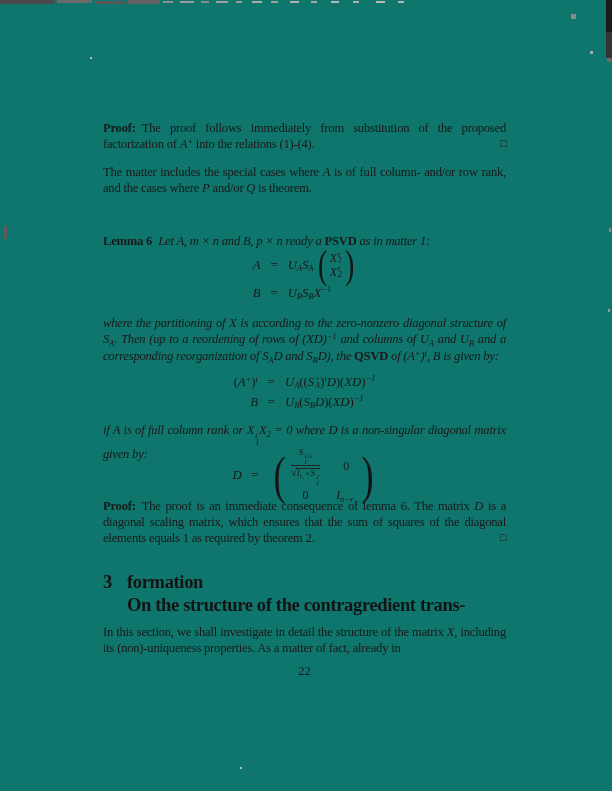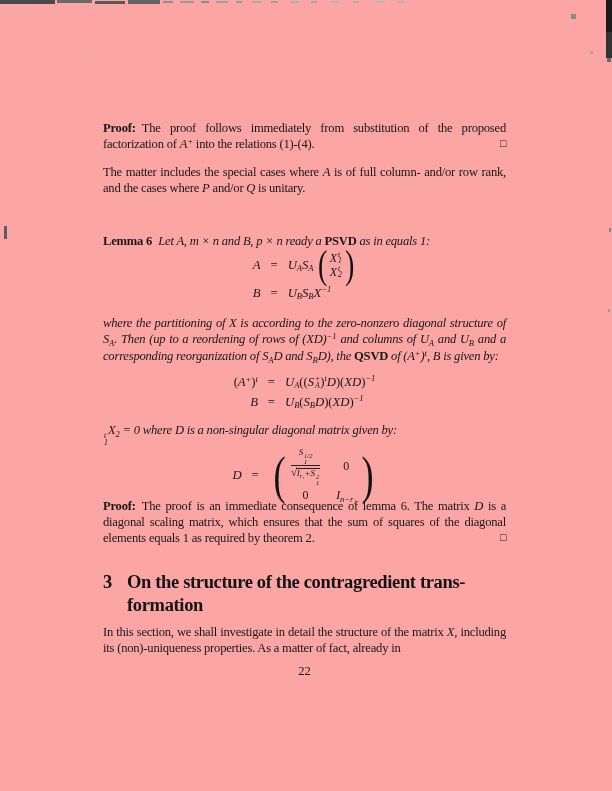--- a/index.html
+++ b/index.html
@@ -1,18 +1,18 @@
 <!DOCTYPE html>
 <html><head>
 <meta charset="utf-8">
 <title>Document</title>
 <style>
   html,body{margin:0;padding:0;background:#ffffff;}
   .page{
-    position:relative;width:612px;height:791px;background:#fca5a5;overflow:hidden;
+    position:relative;width:612px;height:791px;background:#0f766e;overflow:hidden;
     font-family:"Liberation Serif","DejaVu Serif",serif;color:#181818;
   }
   .abs{position:absolute;left:103px;width:403px;}
   .para{font-size:12.6px;line-height:16px;text-align:justify;letter-spacing:-0.22px;}
   .tk-t{font-style:normal;}
   .tk-i{font-style:italic;}
   .tk-b{font-weight:700;}
   .tk-sub{font-size:8.5px;font-style:italic;position:relative;top:2.6px;letter-spacing:0;}
   .tk-sup{font-size:8.5px;font-style:italic;position:relative;top:-4.5px;letter-spacing:0;}
   .tk-ss{display:inline-flex;flex-direction:column;align-items:flex-start;
@@ -81,24 +81,24 @@
   <div class="art" style="left:4px;top:226px;width:3px;height:13px;background:#5e5e5e;"></div>
   <div class="art" style="left:90px;top:57px;width:2px;height:2px;background:#bdbdbd;"></div>
   <div class="art" style="left:240px;top:767px;width:2px;height:2px;background:#bbbbbb;"></div>
 
   <div class="para abs" style="top:120px;">
     <span><span class="tk-b">Proof:</span><span class="tk-t"> The proof follows immediately from substitution of the proposed factorization of </span><span class="tk-i">A</span><span class="tk-sup">+</span><span class="tk-t"> into the relations (1)-(4).</span></span>
     <span class="qed">□</span>
   </div>
 
   <div class="abs" style="top:164px;">
-    <div class="para"><span class="tk-t">The matter includes the special cases where </span><span class="tk-i">A</span><span class="tk-t"> is of full column- and/or row rank, and the cases where </span><span class="tk-i">P</span><span class="tk-t"> and/or </span><span class="tk-i">Q</span><span class="tk-t"> is unitary.</span></div>
-  </div>
-
-  <div class="para abs" style="top:233px;"><span class="tk-b">Lemma 6</span><span class="tk-i"> Let A, m × n and B, p × n ready a </span><span class="tk-b">PSVD</span><span class="tk-i"> as in equals 1:</span></div>
+    <div class="para"><span class="tk-t">The matter includes the special cases where </span><span class="tk-i">A</span><span class="tk-t"> is of full column- and/or row rank, and the cases where </span><span class="tk-i">P</span><span class="tk-t"> and/or </span><span class="tk-i">Q</span><span class="tk-t"> is theorem.</span></div>
+  </div>
+
+  <div class="para abs" style="top:233px;"><span class="tk-b">Lemma 6</span><span class="tk-i"> Let A, m × n and B, p × n ready a </span><span class="tk-b">PSVD</span><span class="tk-i"> as in matter 1:</span></div>
 
   <div class="eq abs" style="top:249px;">
     <div class="eqgrid">
       <span class="lhs"><span class="tk-i">A</span></span>
       <span class="eqs">=</span>
       <span class="rhs">
         <span><span class="tk-i">U</span><span class="tk-sub">A</span><span class="tk-i">S</span><span class="tk-sub">A</span></span>
         <span class="mat">
           <span class="paren p1">(</span>
           <span class="mcol">
@@ -166,21 +166,21 @@
           <span class="tk-sub">B</span>
           <span class="tk-i">D</span>
           <span class="tk-t">)(</span>
           <span class="tk-i">XD</span>
           <span class="tk-t">)</span>
           <span class="tk-sup">−1</span>
         </span>
     </div>
   </div>
 
-  <div class="para abs" style="top:422px;"><span class="tk-ss">
+  <div class="para abs" style="top:422px;"><span class="tk-i">if A is of full column rank or X</span><span class="tk-ss">
         <span>t</span>
         <span>1</span>
       </span><span class="tk-i">X</span><span class="tk-sub">2</span><span class="tk-i"> = 0 where D is a non-singular diagonal matrix given by:</span></div>
 
   <div class="eq abs" style="top:448px;">
     <div class="eqgrid">
       <span class="lhs"><span class="tk-i">D</span></span>
       <span class="eqs">=</span>
       <span class="rhs">
         <span class="mat">
@@ -210,22 +210,22 @@
   </div>
 
   <div class="para abs" style="top:498px;">
     <span><span class="tk-b">Proof:</span><span class="tk-t"> The proof is an immediate consequence of lemma 6. The matrix </span><span class="tk-i">D</span><span class="tk-t"> is a diagonal scaling matrix, which ensures that the sum of squares of the diagonal elements equals 1 as required by theorem 2.</span></span>
     <span class="qed">□</span>
   </div>
 
   <div class="sect abs" style="top:571px;">
     <span class="sect-num">3</span>
     <span class="sect-title">
+      <span>formation</span>
       <span>On the structure of the contragredient trans-</span>
-      <span>formation</span>
     </span>
   </div>
 
   <div class="para abs" style="top:624px;"><span class="tk-t">In this section, we shall investigate in detail the structure of the matrix </span><span class="tk-i">X</span><span class="tk-t">, including its (non)-uniqueness properties. As a matter of fact, already in</span></div>
 
   <div class="pageno abs" style="top:664px;">22</div>
 
 </div>
 
 </body></html>

